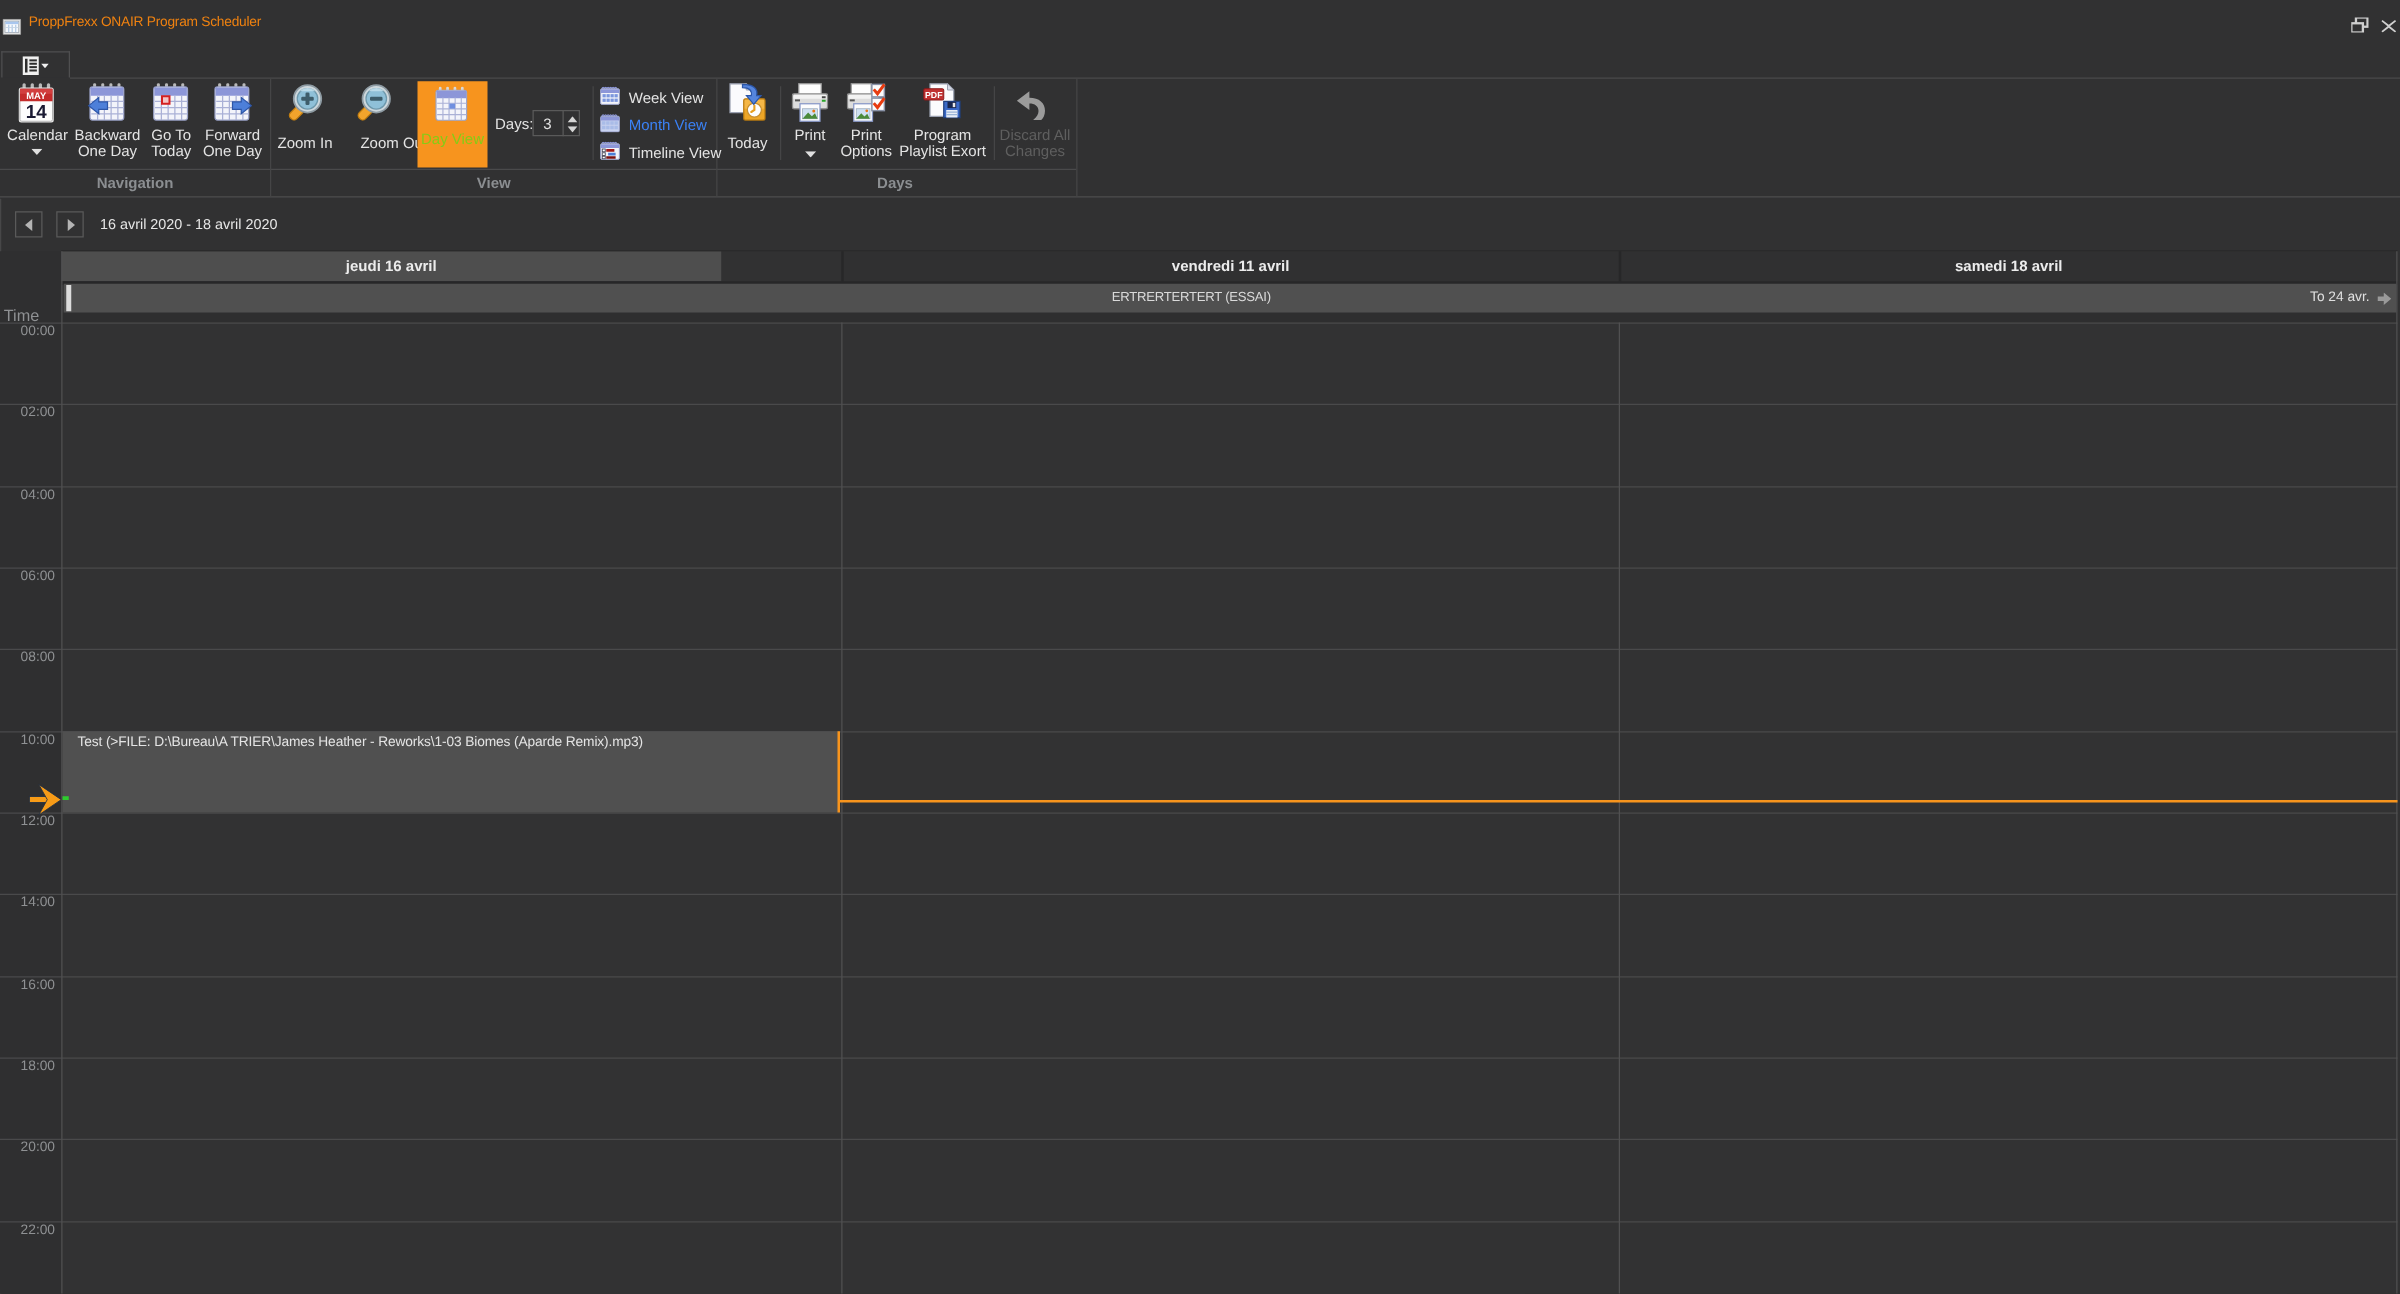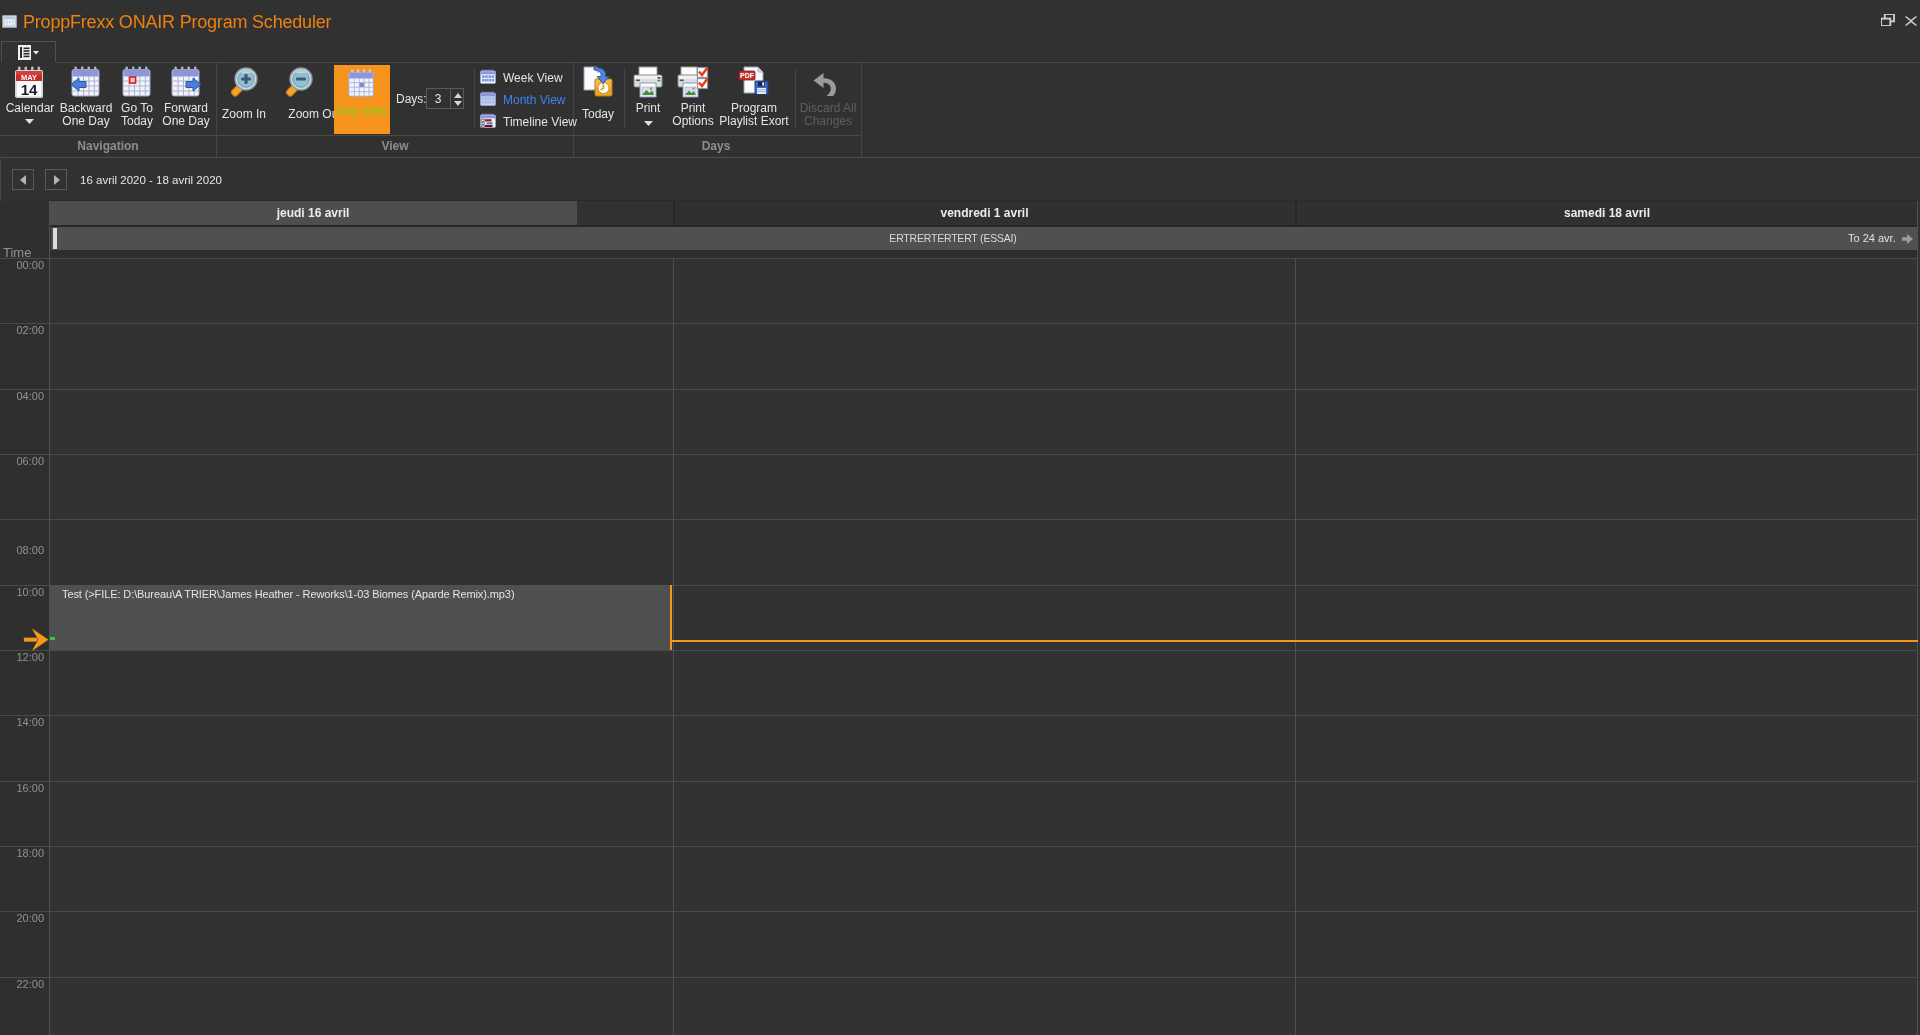--- a/index.html
+++ b/index.html
@@ -2,21 +2,21 @@
 <html><head>
 <meta charset="utf-8">
 <style>
   * { margin:0; padding:0; box-sizing:border-box; }
   html,body { width:1920px; height:1035px; overflow:hidden; background:#313132;
     font-family:"Liberation Sans", sans-serif; }
   .abs { position:absolute; }
   #stage { position:relative; width:1920px; height:1035px; background:#313132; }
 
   
-  #title { left:23px; top:12px; font-size:18px; letter-spacing:-0.2px; color:#ee8110; }
+  #title { left:23px; top:12px; font-size:11px; letter-spacing:-0.2px; color:#ee8110; }
   .winbtn { color:#cfcfcf; }
 
   
   .vsep  { width:1px; background:#454546; }
   .hline { height:1px; background:#4a4a4b; }
   .rlabel { position:absolute; color:#e4e4e4; font-size:12px; text-align:center; line-height:13px; }
   .gcap { position:absolute; top:139px; font-size:12px; font-weight:bold; color:#8b8e91; text-align:center; }
 
   
   .dayhdr { position:absolute; top:201px; height:24px; background:#303031;
@@ -330,21 +330,21 @@
   <svg class="abs" style="left:20px;top:175px" width="6" height="10">
       <path d="M6 0 L6 10 L0 5 Z" fill="#b4b4b4"></path>
     </svg>
   <div class="abs" style="left:45px;top:169px;width:22px;height:21px;border:1px solid #5a5a5a"></div>
   <svg class="abs" style="left:54px;top:175px" width="6" height="10">
       <path d="M0 0 L0 10 L6 5 Z" fill="#b4b4b4"></path>
     </svg>
   <div class="abs" style="left:80px;top:174px;font-size:11.5px;color:#e6e6e6">16 avril 2020 - 18 avril 2020</div>
 
   <div class="dayhdr" style="left:49px;width:528px;background:#4e4e4e">jeudi 16 avril</div>
-  <div class="dayhdr" style="left:674px;width:621px">vendredi 1 avril</div>
+  <div class="dayhdr" style="left:674px;width:621px">vendredi 11 avril</div>
   <div class="dayhdr" style="left:1296px;width:622px">samedi 18 avril</div>
 
   <div class="abs" style="left:49px;top:200px;width:1869px;height:1px;background:#2a2a2b"></div>
   <div class="abs" style="left:49px;top:225px;width:1869px;height:3px;background:#272728"></div>
   <div class="abs" style="left:49px;top:250px;width:1869px;height:8px;background:#2e2e2f"></div>
   <div class="abs" style="left:673px;top:201px;width:2px;height:24px;background:#272728"></div>
   <div class="abs" style="left:1295px;top:201px;width:2px;height:24px;background:#272728"></div>
 
   <div class="abs" style="left:51px;top:227px;width:1866px;height:23px;background:#505050"></div>
   <div class="abs" style="left:53px;top:228px;width:4px;height:21px;background:#dcdcdc"></div>
@@ -369,21 +369,21 @@
   <div class="hgrid" style="top:715px"></div>
   <div class="hgrid" style="top:781px"></div>
   <div class="hgrid" style="top:846px"></div>
   <div class="hgrid" style="top:911px"></div>
   <div class="hgrid" style="top:977px"></div>
 
   <div class="tlabel" style="top:259px">00:00</div>
   <div class="tlabel" style="top:324px">02:00</div>
   <div class="tlabel" style="top:390px">04:00</div>
   <div class="tlabel" style="top:455px">06:00</div>
-  <div class="tlabel" style="top:544px">08:00</div>
+  <div class="tlabel" style="top:520px">08:00</div>
   <div class="tlabel" style="top:586px">10:00</div>
   <div class="tlabel" style="top:651px">12:00</div>
   <div class="tlabel" style="top:716px">14:00</div>
   <div class="tlabel" style="top:782px">16:00</div>
   <div class="tlabel" style="top:847px">18:00</div>
   <div class="tlabel" style="top:912px">20:00</div>
   <div class="tlabel" style="top:978px">22:00</div>
 
   <div class="vgrid" style="left:49px;top:201px"></div>
   <div class="vgrid" style="left:673px"></div>

